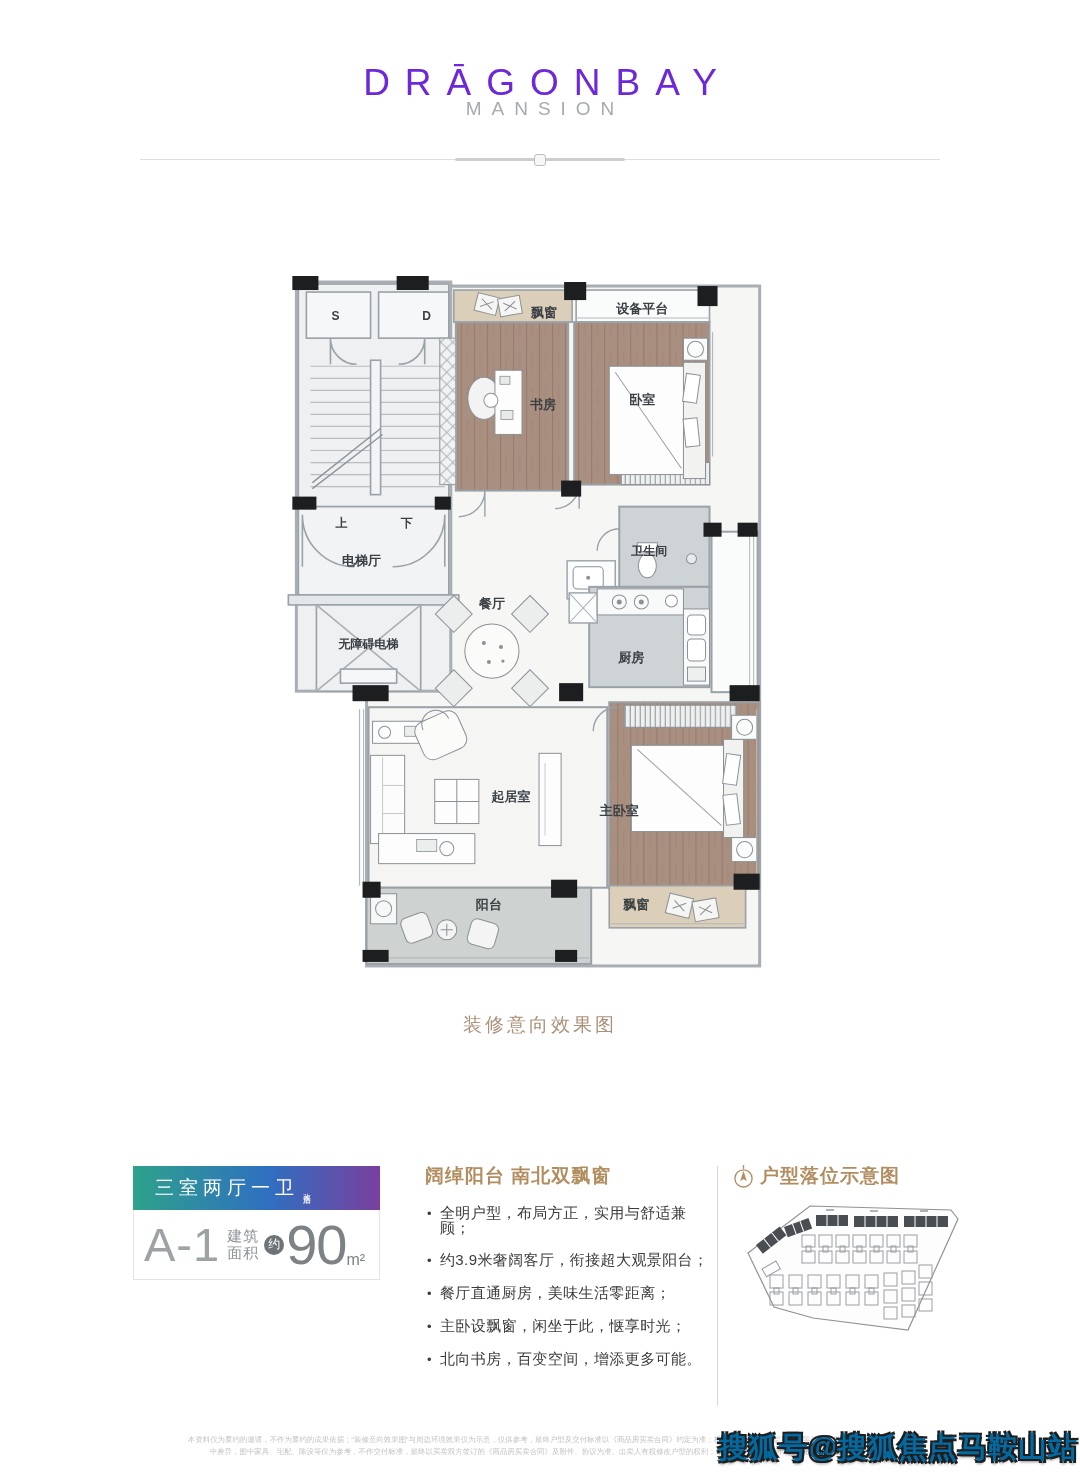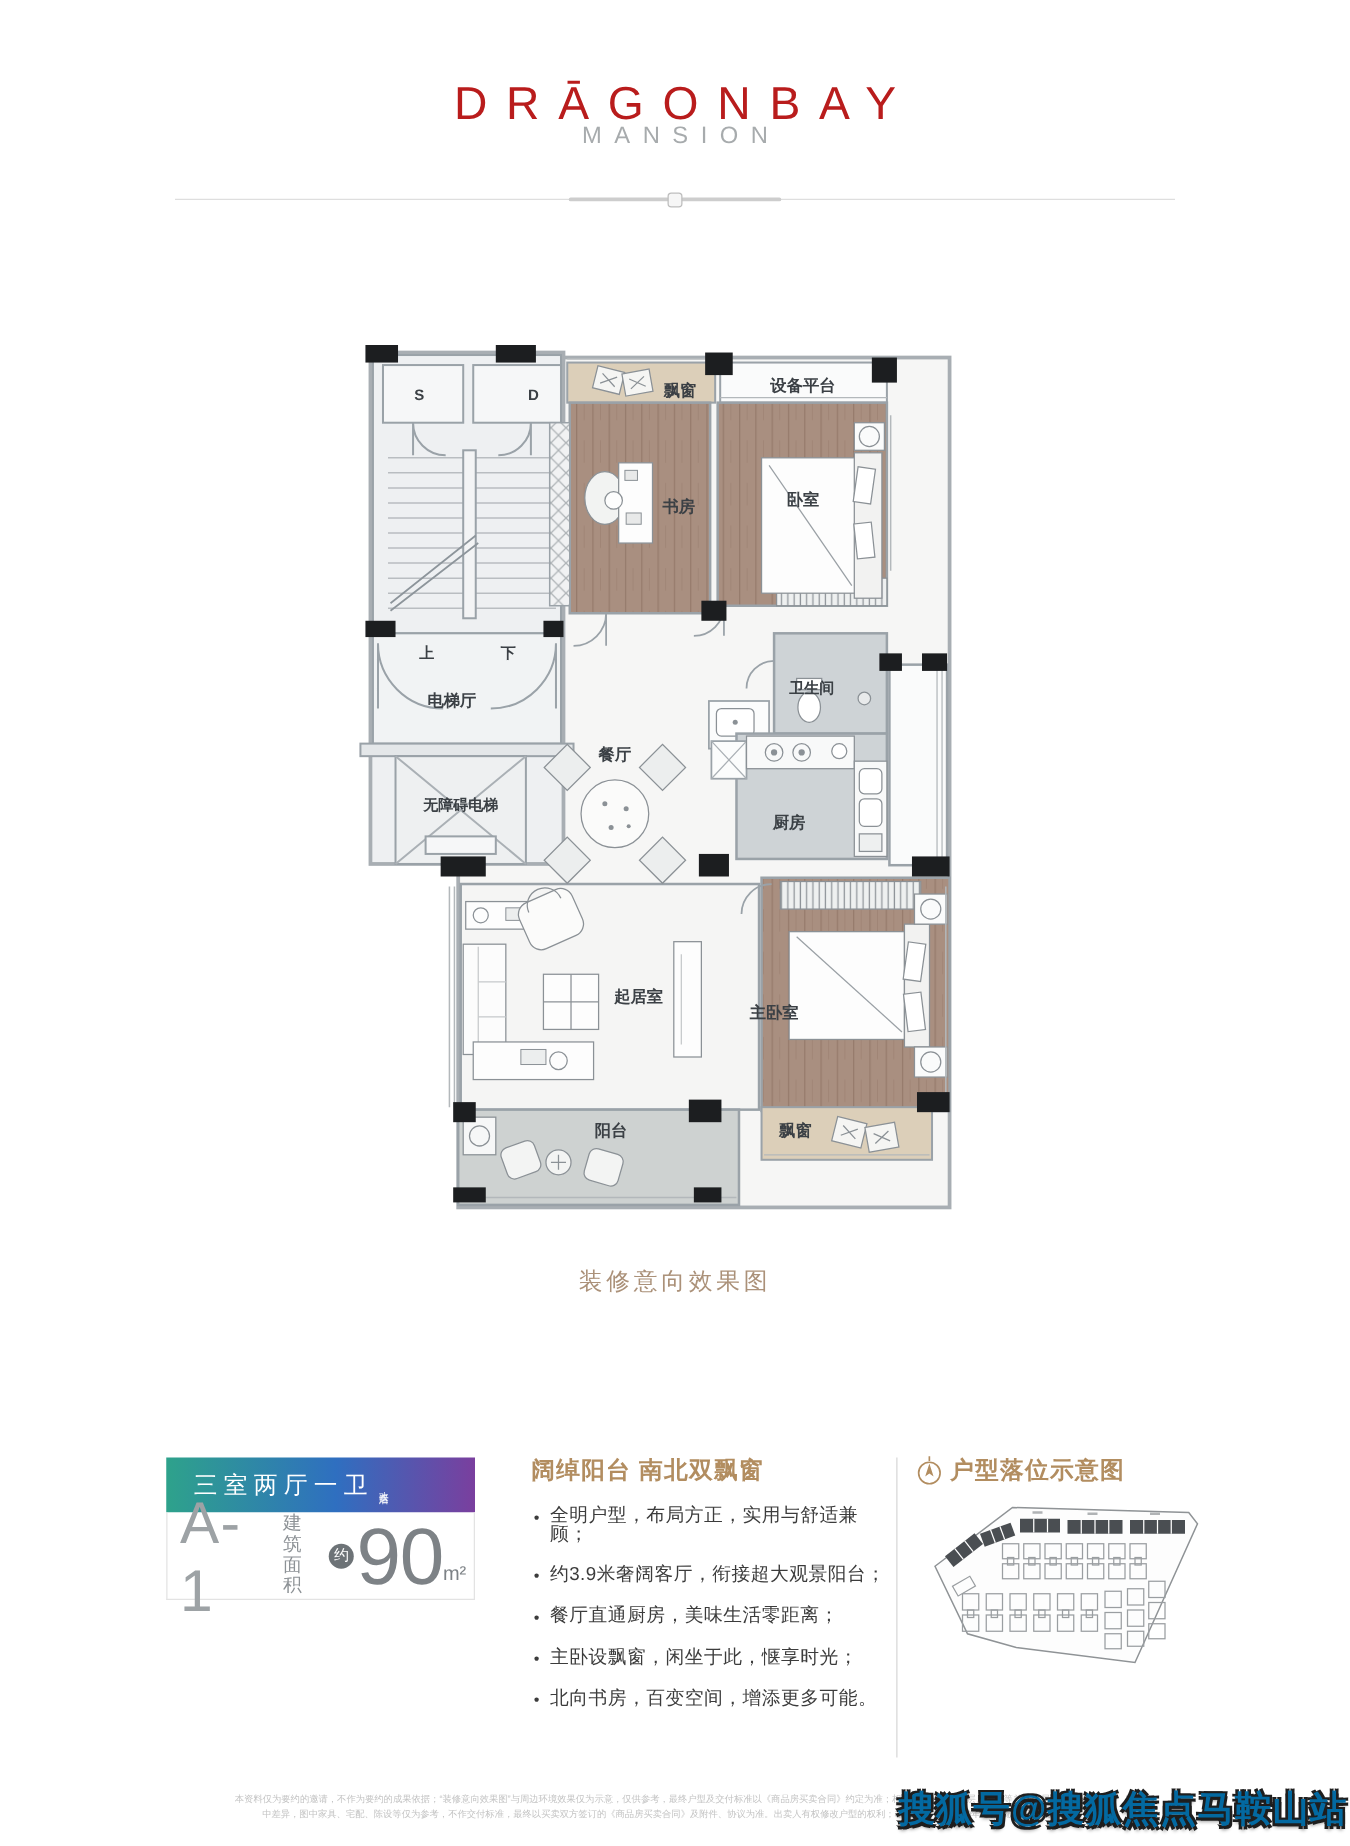--- a/index.html
+++ b/index.html
@@ -1,21 +1,21 @@
 <!DOCTYPE html>
 <html><head>
 <meta charset="utf-8">
 <style>
   html,body{margin:0;padding:0;background:#ffffff;}
   #page{position:relative;width:1080px;height:1477px;background:#fff;overflow:hidden;
         font-family:"Liberation Sans", sans-serif;color:#3c4146;}
 
   
   .logo-title{position:absolute;left:0;top:62px;width:100%;text-align:center;
-      font-size:37px;letter-spacing:15px;font-weight:300;color:#b91c1c;text-indent:15px;}
+      font-size:37px;letter-spacing:15px;font-weight:300;color:#6d28d9;text-indent:15px;}
   .logo-sub{position:absolute;left:0;top:98px;width:100%;text-align:center;
       font-size:19px;letter-spacing:10px;font-weight:400;color:#a7abad;text-indent:10px;}
   .divider{position:absolute;left:140px;top:159px;width:800px;height:1px;background:#dedede;}
   .divider-seg{position:absolute;left:455px;top:158px;width:170px;height:3px;background:#cdcdcd;border-radius:2px;}
   .divider-knob{position:absolute;left:534px;top:154px;width:10px;height:10px;border:1px solid #bdbdbd;
       background:#f6f6f6;border-radius:3px;}
 
   
   .plan{position:absolute;left:278px;top:276px;width:492px;height:712px;}
   .plan svg{width:100%;height:100%;}
@@ -30,21 +30,21 @@
       display:flex;align-items:center;}
   .badge-bar-label{color:#fff;font-size:19px;letter-spacing:5px;font-weight:500;padding-left:22px;}
   .badge-bar-note{writing-mode:vertical-rl;font-size:8px;color:rgba(255,255,255,.9);
       letter-spacing:1px;margin-left:2px;line-height:10px;}
   .badge-box{height:70px;background:#fff;border:1px solid #e3e3e3;border-top:none;
       display:flex;align-items:center;padding:0 6px 0 10px;box-sizing:border-box;}
   .unit-code{font-size:47px;font-weight:300;color:#9da2a5;letter-spacing:1px;}
   .area-label{margin-left:7px;font-size:15px;color:#8d9296;line-height:1.12;letter-spacing:1px;}
   .area-approx{margin-left:5px;width:20px;height:20px;border-radius:50%;background:#6d7377;color:#fff;
       font-size:12px;display:flex;align-items:center;justify-content:center;flex:0 0 auto;}
-  .area-value{font-size:64px;font-weight:500;color:#7d8286;letter-spacing:-1px;margin-left:2px;}
+  .area-value{font-size:56px;font-weight:500;color:#7d8286;letter-spacing:-1px;margin-left:2px;}
   .area-unit{font-size:16px;color:#7d8286;align-self:flex-end;margin-bottom:10px;margin-top:18px;}
 
   
   .highlights{position:absolute;left:425px;top:1163px;width:288px;}
   .hl-heading{font-size:19px;font-weight:bold;color:#b28d60;letter-spacing:1px;}
   .hl-list{list-style:none;margin:16px 0 0 0;padding:0;}
   .hl-list li{display:flex;align-items:flex-start;margin-bottom:17px;
       font-size:15px;color:#3c3c3c;font-weight:500;letter-spacing:.4px;line-height:15px;}
   .hl-dot{margin:1px 8px 0 2px;font-size:13px;color:#3c3c3c;}
 

